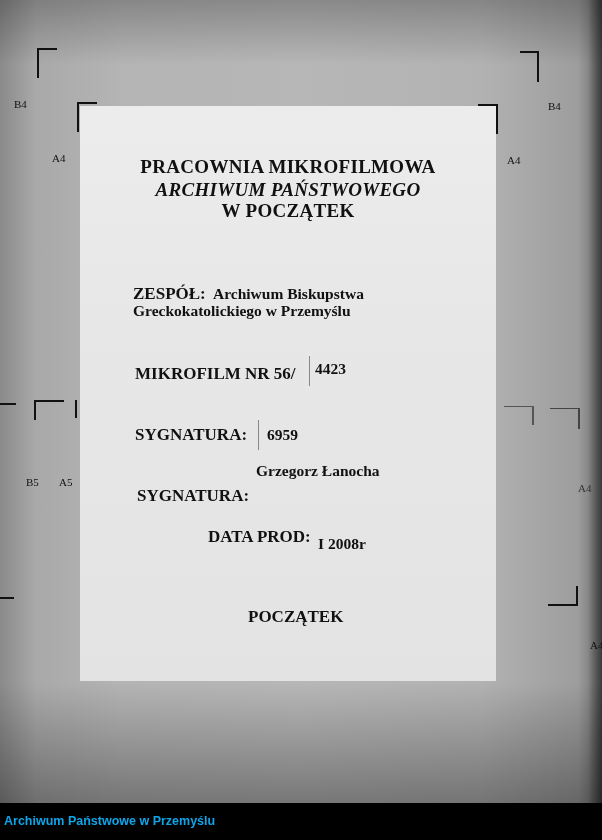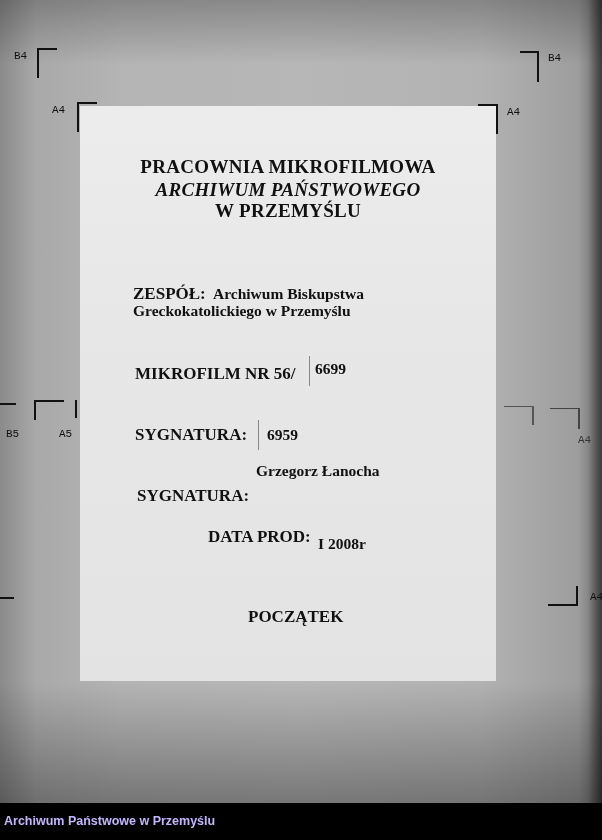--- a/index.html
+++ b/index.html
@@ -4,28 +4,28 @@
 <style>
   html,body{margin:0;padding:0;}
   body{width:602px;height:840px;position:relative;overflow:hidden;background:#000;font-family:"Liberation Serif",serif;}
   .film{position:absolute;left:0;top:0;width:602px;height:803px;
     background:linear-gradient(90deg,#8a8a8a 0%,#a9a9a9 6%,#b4b4b4 20%,#b7b7b7 50%,#b2b2b2 80%,#9d9d9d 96%,#6a6a6a 100%);}
   .film::after{content:"";position:absolute;left:0;right:0;top:0;height:803px;
     background:linear-gradient(180deg,rgba(0,0,0,0.25) 0%,rgba(0,0,0,0) 8%,rgba(0,0,0,0) 85%,rgba(0,0,0,0.35) 100%);}
   .edge-right{position:absolute;right:0;top:0;width:14px;height:803px;background:linear-gradient(90deg,rgba(0,0,0,0),rgba(0,0,0,0.45));}
   .paper{position:absolute;left:80px;top:106px;width:416px;height:575px;background:#e9e9e9;
     background:linear-gradient(180deg,#ececec 0%,#e7e7e7 40%,#e3e3e3 100%);}
-  .mark{position:absolute;font-family:Liberation Mono, monospace;font-size:11px;color:#111;}
+  .mark{position:absolute;font-family:Liberation Serif, serif;font-size:11px;color:#111;margin-top:48px;}
   .bracket{position:absolute;border-color:#111;border-style:solid;border-width:0;}
   .t{position:absolute;color:#111;font-weight:bold;white-space:nowrap;}
   .title{font-size:19px;letter-spacing:0.3px;text-align:center;left:80px;width:416px;}
   .lbl{font-size:17px;}
   .val{font-size:15.5px;}
   .footer{position:absolute;left:0;top:803px;width:602px;height:37px;background:#000;}
-  .footer span{position:absolute;left:4px;top:11px;color:#c4b5fd;font-family:"Liberation Sans",sans-serif;font-weight:bold;font-size:12.5px;}
+  .footer span{position:absolute;left:4px;top:11px;color:#0ea5e9;font-family:"Liberation Sans",sans-serif;font-weight:bold;font-size:12.5px;}
   .vline{position:absolute;width:1px;background:#888;}
 </style>
 </head>
 <body>
 
 <div class="film"></div>
 <div class="edge-right"></div>
 
 <div class="mark" style="left:14px;top:50px;">B4</div>
 <div class="bracket" style="left:37px;top:48px;width:18px;height:28px;border-left-width:2px;border-top-width:2px;"></div>
@@ -33,44 +33,44 @@
 <div class="bracket" style="left:77px;top:102px;width:18px;height:28px;border-left-width:2px;border-top-width:2px;"></div>
 
 <div class="mark" style="left:548px;top:52px;">B4</div>
 <div class="bracket" style="left:520px;top:51px;width:17px;height:29px;border-right-width:2px;border-top-width:2px;"></div>
 <div class="mark" style="left:507px;top:106px;">A4</div>
 <div class="bracket" style="left:478px;top:104px;width:18px;height:28px;border-right-width:2px;border-top-width:2px;"></div>
 
 <div class="bracket" style="left:0px;top:403px;width:16px;height:0;border-top-width:2px;"></div>
 <div class="bracket" style="left:34px;top:400px;width:28px;height:18px;border-left-width:2px;border-top-width:2px;"></div>
 <div class="bracket" style="left:75px;top:400px;width:4px;height:18px;border-left-width:2px;"></div>
-<div class="mark" style="left:6px;top:428px;">B5</div>
+<div class="mark" style="left:26px;top:428px;">B5</div>
 <div class="mark" style="left:59px;top:428px;">A5</div>
 
 <div class="bracket" style="left:504px;top:406px;width:28px;height:18px;border-right-width:2px;border-top-width:1px;border-color:#555;"></div>
 <div class="bracket" style="left:550px;top:408px;width:28px;height:20px;border-right-width:2px;border-top-width:1px;border-color:#444;"></div>
 <div class="mark" style="left:578px;top:434px;color:#333;">A4</div>
 
 <div class="bracket" style="left:548px;top:586px;width:28px;height:18px;border-right-width:2px;border-bottom-width:2px;"></div>
 <div class="mark" style="left:590px;top:591px;">A4</div>
 <div class="bracket" style="left:0px;top:597px;width:14px;height:0;border-top-width:2px;"></div>
 
 <div class="paper"></div>
 
 <div class="t title" style="top:156px;">PRACOWNIA  MIKROFILMOWA</div>
 <div class="t title" style="top:179px;font-style:italic;">ARCHIWUM  PAŃSTWOWEGO</div>
-<div class="t title" style="top:200px;">W PRZEMYŚLU</div>
+<div class="t title" style="top:200px;">W POCZĄTEK</div>
 
 <div class="t lbl" style="left:133px;top:284px;">ZESPÓŁ:</div>
 <div class="t val" style="left:213px;top:285px;">Archiwum Biskupstwa</div>
 <div class="t val" style="left:133px;top:302px;">Greckokatolickiego w Przemyślu</div>
 
 <div class="t lbl" style="left:135px;top:364px;">MIKROFILM NR 56/</div>
 <div class="vline" style="left:309px;top:356px;height:30px;"></div>
-<div class="t val" style="left:315px;top:360px;">6699</div>
+<div class="t val" style="left:315px;top:360px;">4423</div>
 
 <div class="t lbl" style="left:135px;top:425px;">SYGNATURA:</div>
 <div class="vline" style="left:258px;top:420px;height:30px;"></div>
 <div class="t val" style="left:267px;top:426px;">6959</div>
 
 <div class="t lbl" style="left:137px;top:486px;">SYGNATURA:</div>
 <div class="t val" style="left:256px;top:462px;">Grzegorz Łanocha</div>
 
 <div class="t lbl" style="left:208px;top:527px;text-align:center;">DATA  PROD:</div>
 <div class="t val" style="left:318px;top:535px;">I 2008r</div>

